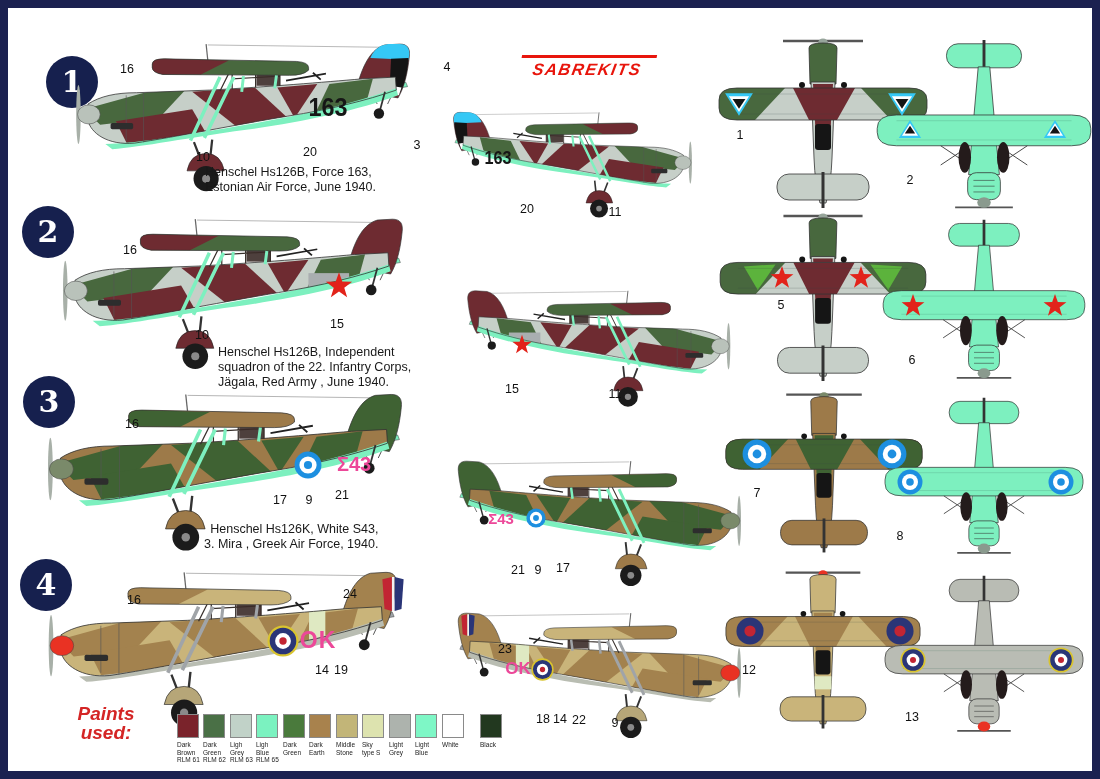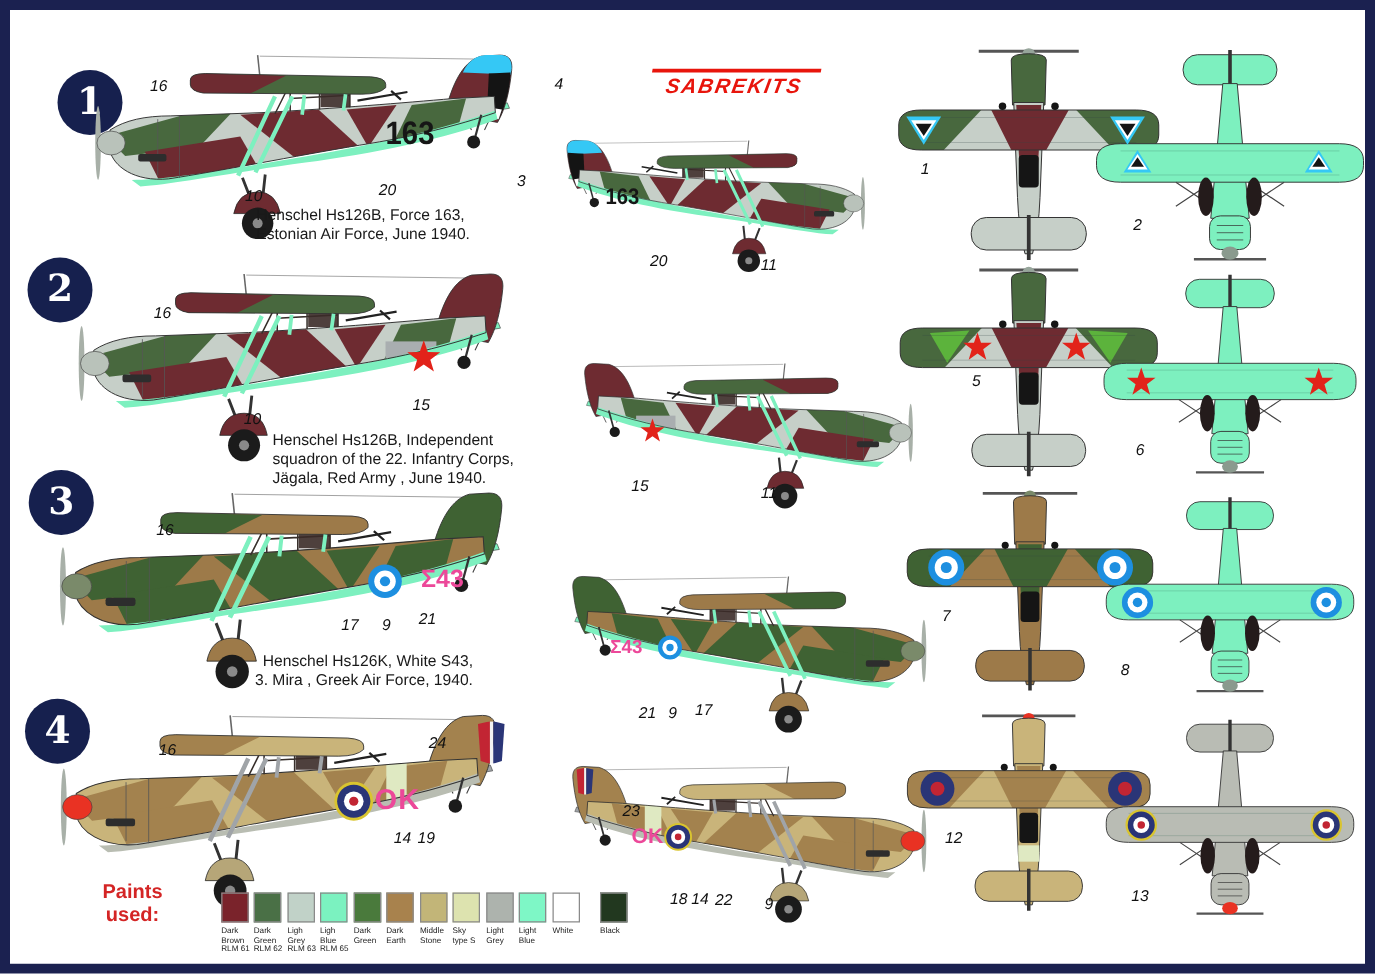--- a/index.html
+++ b/index.html
@@ -4,29 +4,29 @@
 <style>
   html,body{margin:0;padding:0;background:#eceef2;font-family:"Liberation Sans",sans-serif;}
   .page{position:relative;width:1100px;height:779px;box-sizing:border-box;background:#fff;
         border:8px solid #1b2150;outline:2px solid #dfe2ea;overflow:hidden;}
   .canvas{position:absolute;left:0;top:0;width:1084px;height:763px;}
   .badge{position:absolute;width:52px;height:52px;border-radius:50%;background:#16204e;color:#fff;
          font-family:"DejaVu Serif",serif;font-weight:bold;font-size:30px;line-height:52px;text-align:center;}
   .logo{position:absolute;color:#e8150c;border-top:3px solid #e8150c;padding-top:2px;text-align:center;
         font-weight:bold;font-style:italic;font-size:16.5px;letter-spacing:1.5px;transform:skewX(-10deg);}
   .caption{position:absolute;font-size:12.5px;line-height:15px;color:#191919;white-space:nowrap;}
-  .co{position:absolute;transform:translate(-50%,-50%);font-size:12.5px;color:#111;font-style:italic;}
+  .co{position:absolute;transform:translate(-50%,-50%);font-size:12.5px;color:#111;}
   .ac{position:absolute;}
   .mk{position:absolute;transform:translate(-50%,-50%);font-weight:bold;white-space:nowrap;}
   .mk.black{color:#161616;}
   .mk.white{color:#ec4899;}
   .micon{position:absolute;}
   .r180{transform:rotate(180deg);}
   .ptitle{position:absolute;left:58px;top:696px;width:80px;text-align:center;color:#d42525;
-          font-weight:bold;font-size:16px;line-height:19px;}
+          font-weight:bold;font-size:19px;line-height:19px;font-style:italic;}
   .chip{position:absolute;width:22px;height:24px;border:1px solid #8a8a8a;box-sizing:border-box;top:706px;}
   .plabel{position:absolute;top:733px;width:28px;font-size:6.5px;line-height:7.5px;color:#222;}
   
   svg.side.s1{--base:#c6cfc8;--pA:#6e2b31;--pB:#48683e;--belly:#7df0bf;--wingA:#48683e;--wingB:#6e2b31;
               --strut:#7df0bf;--spat:#6e2b31;--spinner:#b9c2ba;--finTip:#35c8f5;--rudderDark:#141414;--rudderLight:#fff;}
   svg.side.s2{--base:#c6cfc8;--pA:#6e2b31;--pB:#48683e;--belly:#7df0bf;--wingA:#48683e;--wingB:#6e2b31;
               --strut:#7df0bf;--spat:#6e2b31;--spinner:#b9c2ba;--panel:#a9aeb0;}
   svg.side.s3{--base:#9d7a49;--pA:#3f6233;--pB:#3f6233;--belly:#7df0bf;--wingA:#9d7a49;--wingB:#3f6233;
               --strut:#7df0bf;--spat:#9d7a49;--spinner:#7a8a6a;}
   svg.side.s4{--base:#c9b47a;--pA:#a3824e;--pB:#a3824e;--belly:#b9bdb2;--wingA:#c9b47a;--wingB:#a3824e;
@@ -361,21 +361,21 @@
     </div>
     <span class="co" style="left:126px;top:592px;">16</span>
     <span class="co" style="left:342px;top:586px;">24</span>
     <span class="co" style="left:314px;top:662px;">14</span>
     <span class="co" style="left:333px;top:662px;">19</span>
     <span class="co" style="left:497px;top:641px;">23</span>
     <span class="co" style="left:535px;top:711px;">18</span>
     <span class="co" style="left:552px;top:711px;">14</span>
     <span class="co" style="left:571px;top:712px;">22</span>
     <span class="co" style="left:607px;top:715px;">9</span>
-    <span class="co" style="left:741px;top:662px;margin-left:14px;">12</span>
+    <span class="co" style="left:741px;top:662px;">12</span>
     <span class="co" style="left:904px;top:709px;">13</span>
   </div>
 
   <div>
     <div class="ptitle">Paints used:</div>
 
     <div class="chip" style="left: 169px; background: rgb(122, 35, 43);"></div>
     <div class="plabel" style="left:169px;">
           <div>Dark</div>
           <div>Brown</div>

